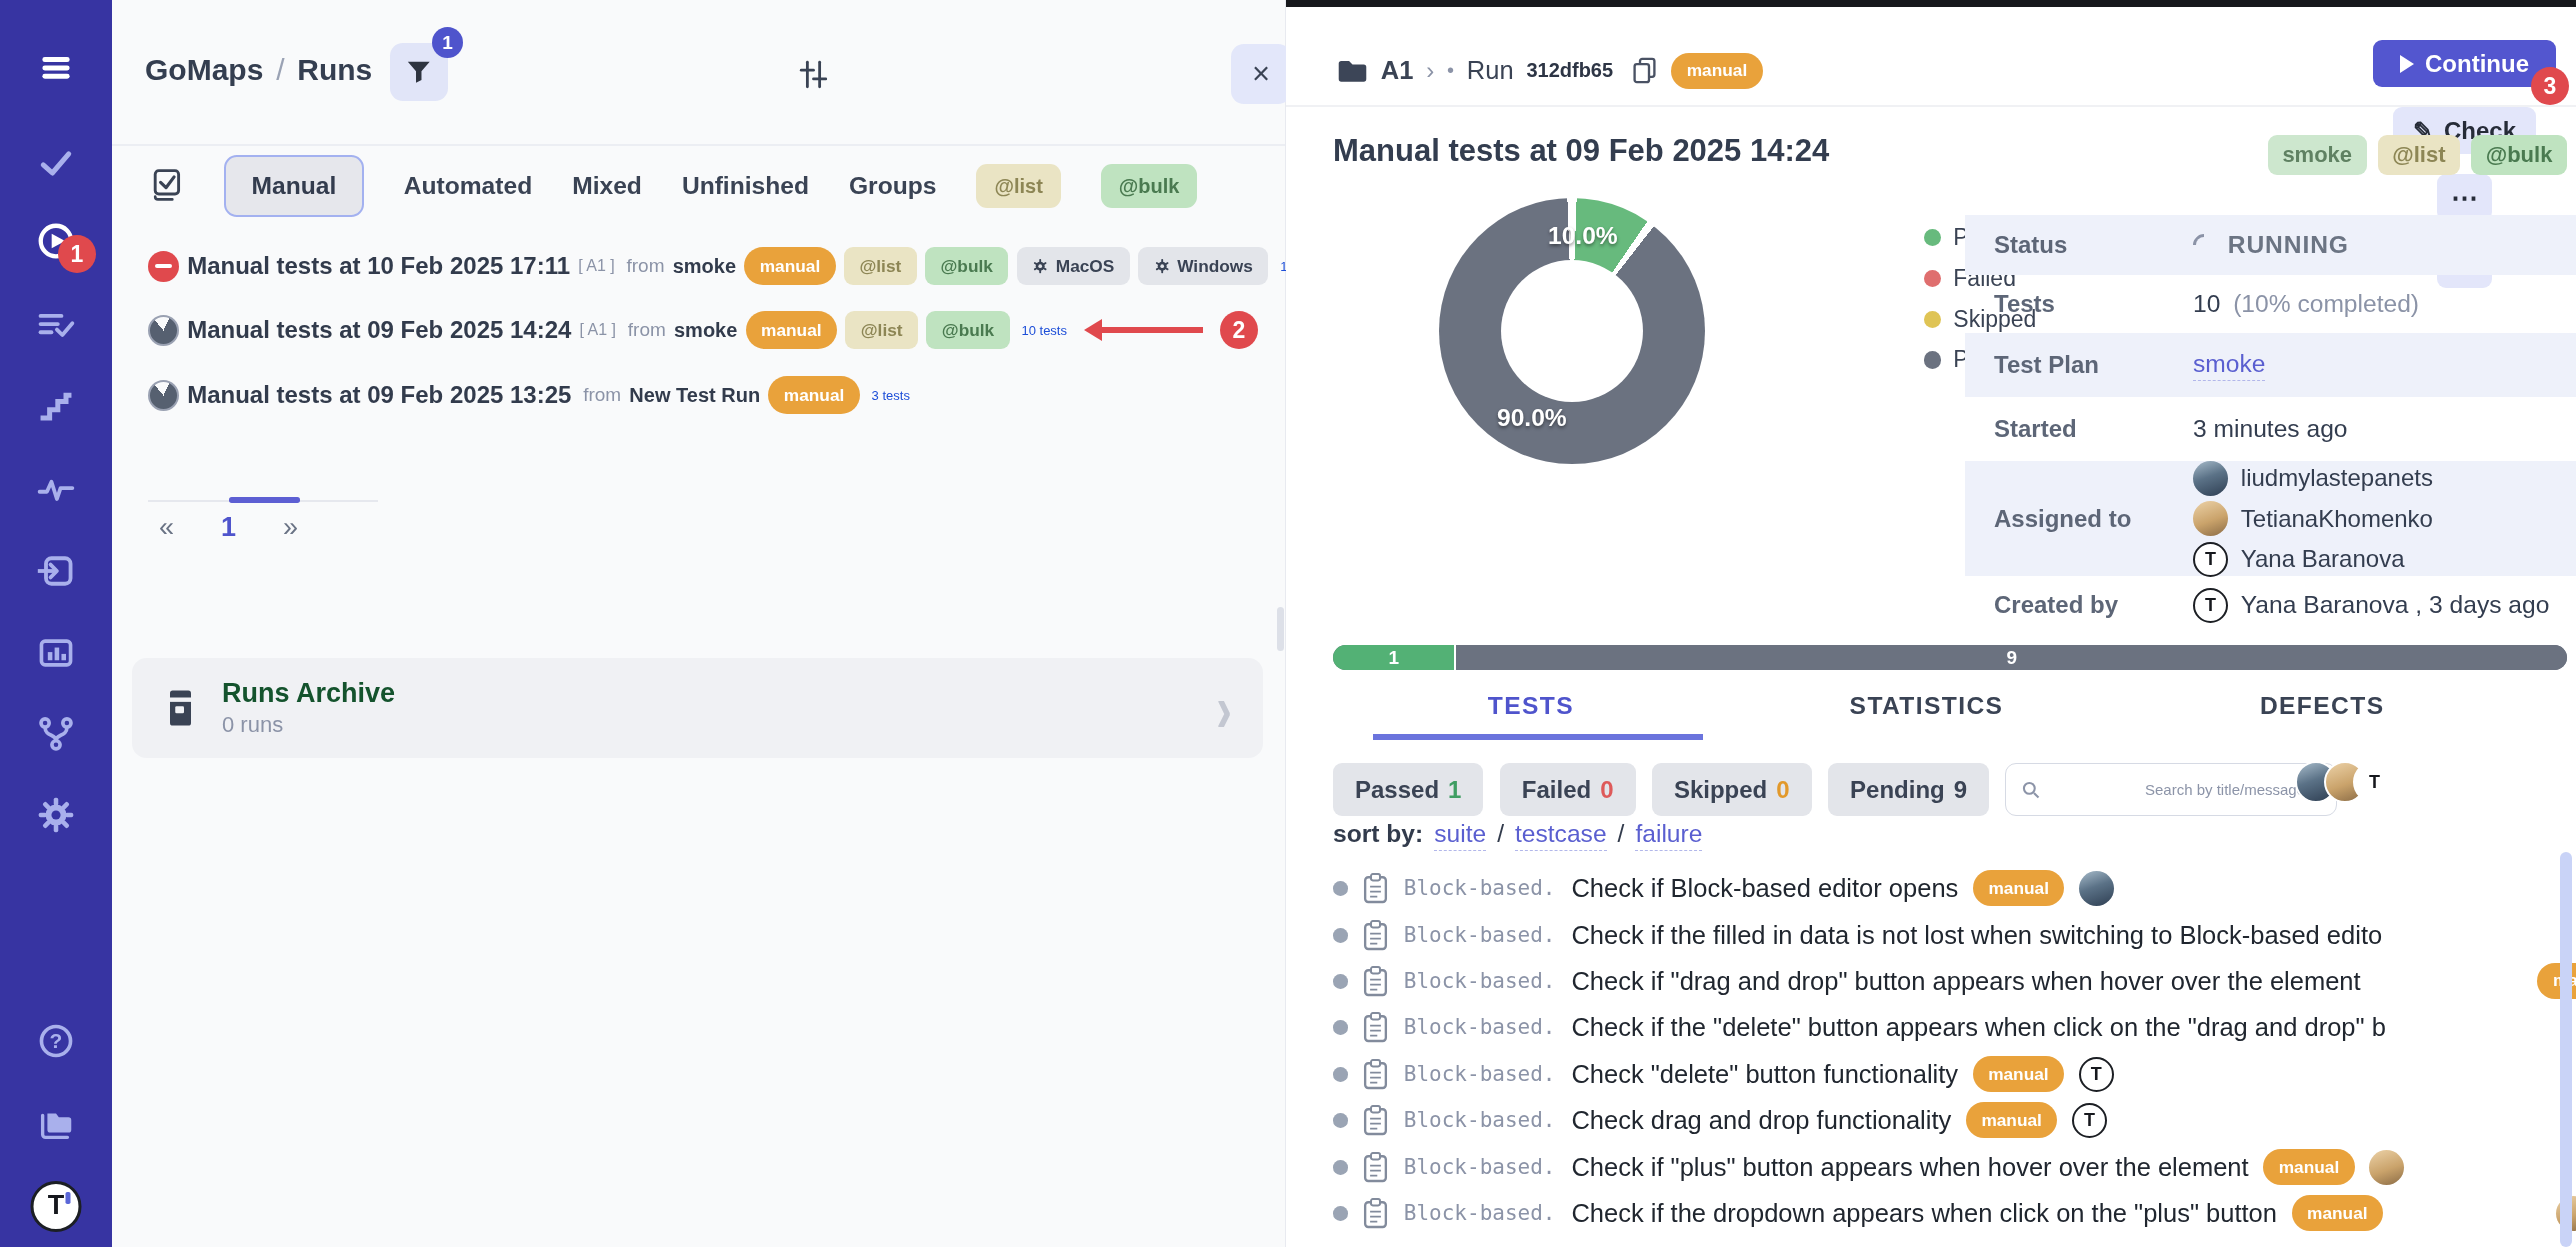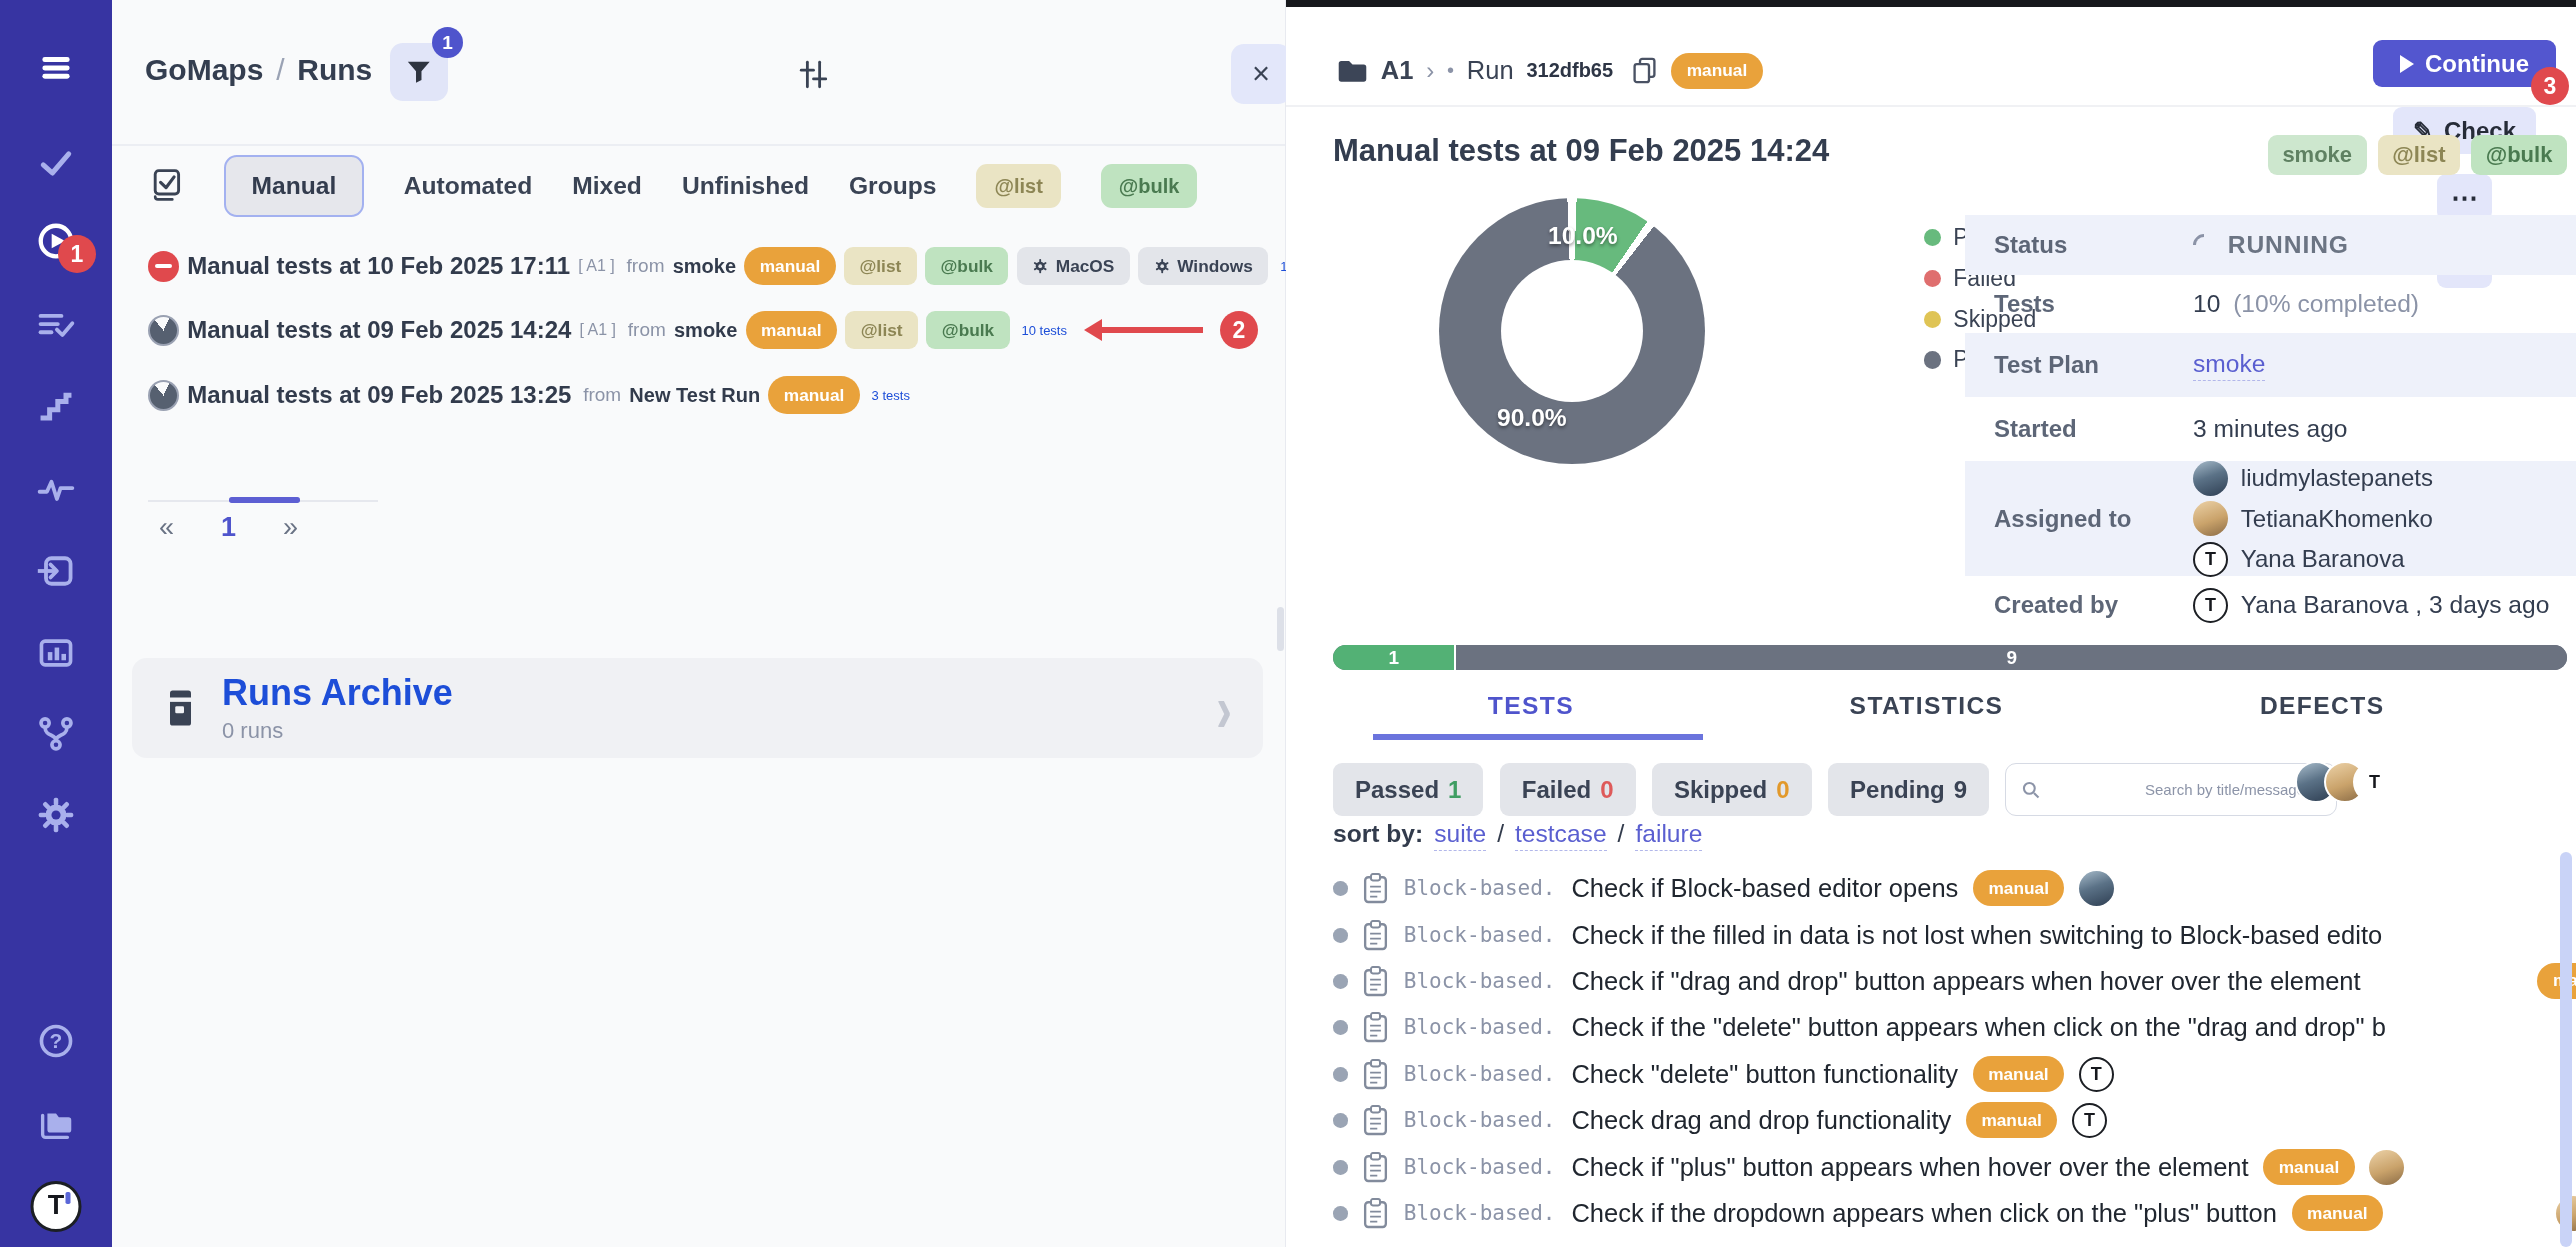--- a/index.html
+++ b/index.html
@@ -59,21 +59,21 @@
   .annot-arrow::before { content:""; position:absolute; left:-16.4px; top:-8.2px; border-right:18px solid #e0494d; border-top:11px solid transparent; border-bottom:11px solid transparent; }
   .annot-circle { width:38px; height:38px; border-radius:50%; background:#e0494d; color:#fff; font-weight:bold; font-size:23px; display:flex; align-items:center; justify-content:center; flex-shrink:0; margin-left:9px; }
 
   .page-line-bg { position:absolute; left:36px; top:500px; width:230px; height:1.8px; background:#e6e8ee; }
   .page-line { position:absolute; left:117px; top:497px; width:71px; height:5.5px; border-radius:2.7px; background:#5d5fd3; }
   .pager { position:absolute; left:47px; top:512px; display:flex; align-items:center; gap:47px; font-size:27px; }
   .pager .nav { color:#6a7385; cursor:pointer; }
   .pager .cur { color:#4f54cc; font-weight:600; cursor:pointer; }
 
   .archive-card { position:absolute; left:20px; right:22px; top:658px; height:100px; background:#f0f1f4; border-radius:14.6px; display:flex; align-items:center; padding:0 31px; gap:24px; cursor:pointer; }
-  .archive-title { font-size:36px; font-weight:bold; color:#1d4ed8; }
+  .archive-title { font-size:27px; font-weight:bold; color:#14532d; }
   .archive-count { font-size:22px; color:#8b93a7; margin-top:3.6px; }
   .archive-chev { margin-left:auto; font-size:47px; color:#c3c7d1; font-weight:bold; line-height:1; transform:scaleY(1.4); }
   .lp-scroll { position:absolute; left:1165px; top:607px; width:7.3px; height:44px; border-radius:3.6px; background:#dde0e8; }
 
   
   .right-panel { position:absolute; left:1286px; top:7.3px; width:1290px; height:1241px; background:#fff; }
   .rp-crumb { position:absolute; left:51px; top:38px; height:51px; display:flex; align-items:center; gap:12.8px; }
   .crumb-txt { font-size:25.5px; font-weight:600; color:#3a4354; }
   .crumb-chev { font-size:24px; color:#8b93a7; }
   .crumb-dot { font-size:20px; color:#8b93a7; }

